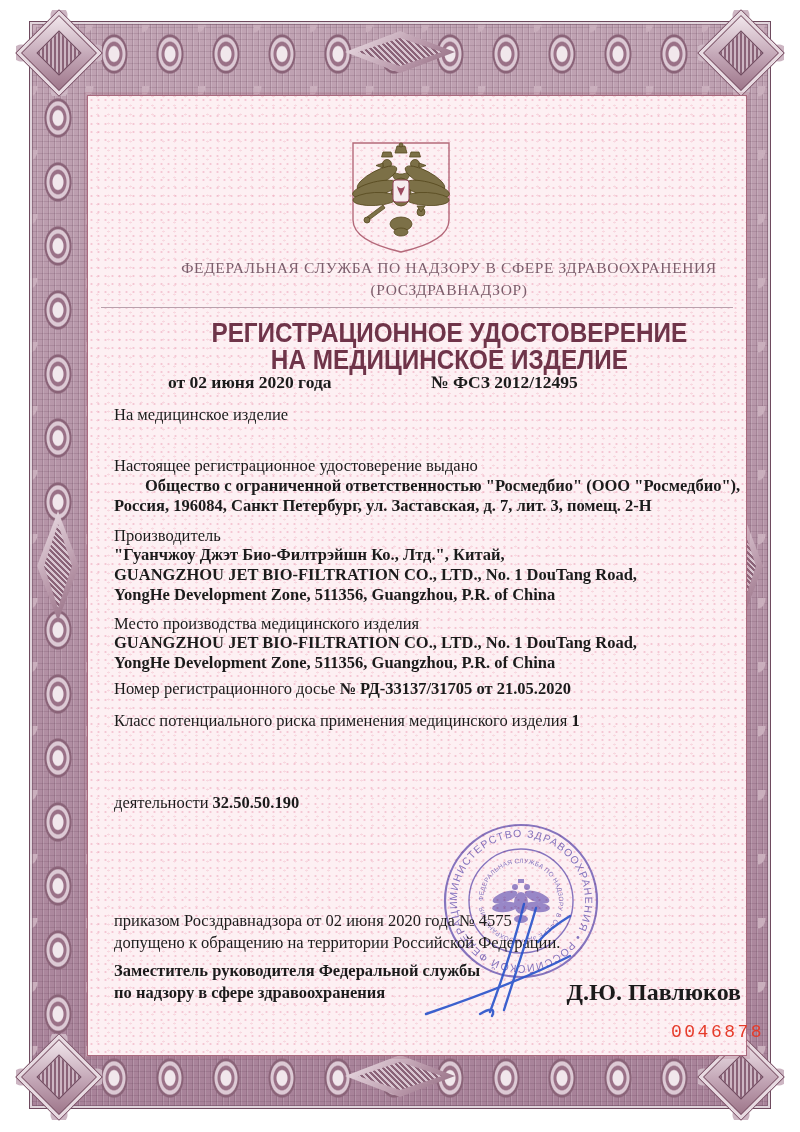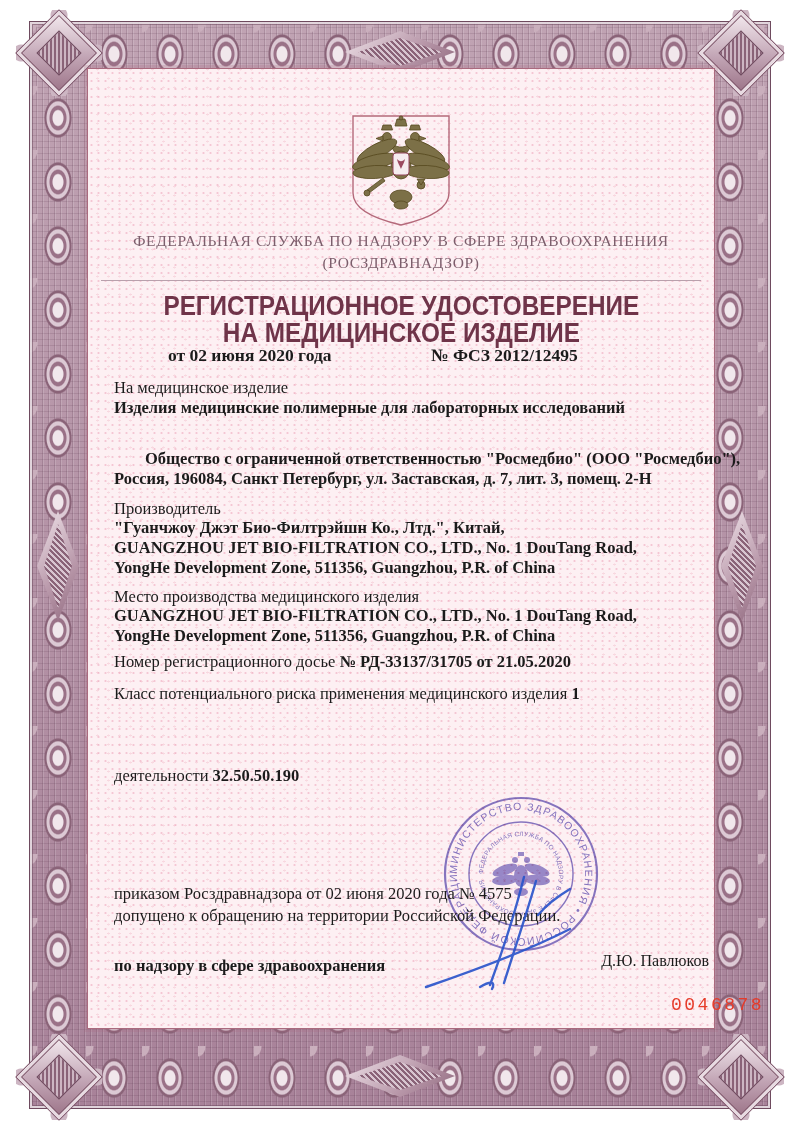--- a/index.html
+++ b/index.html
@@ -47,43 +47,43 @@
     clip-path:polygon(50% 0,100% 50%,50% 100%,0 50%);
     background:repeating-linear-gradient(45deg,#8a6378 0 2px,#d8c5d0 2px 4px);
     box-shadow:0 0 0 1px #6e4a5e;}
   .med-h{width:150px;height:58px;left:325px;}
   .med-top{top:23px;} .med-bot{top:1047px;}
   .med-v{width:58px;height:150px;top:491px;}
   .med-v::before{width:42px;height:110px;} .med-v::after{width:28px;height:84px;}
   .med-left{left:29px;} .med-right{right:29px;}
 
   
-  .panel{position:absolute;left:87px;top:68px;width:626px;height:959px;
+  .panel{position:absolute;left:87px;top:95px;width:626px;height:959px;
     background-color:#fdf0f3;
     background-image:
       radial-gradient(rgba(238,165,185,.55) .8px, rgba(0,0,0,0) 1.3px),
       radial-gradient(rgba(246,205,216,.7) 1px, rgba(0,0,0,0) 1.5px);
     background-size:7px 8px, 11px 9px;background-position:0 0,4px 5px;
-    border:1px solid #aa6a7e;box-shadow:0 0 0 3px rgba(170,106,126,.22);}
+    border:1px solid #aa6a7e;box-shadow:0 0 0 3px rgba(170,106,126,.22);padding-left:32px;}
 
   .authority{width:100%;text-align:center;font-size:15.5px;letter-spacing:.6px;color:#7c5e6c;}
   .divider{height:1px;background:#b9a0ac;left:13px;right:13px;}
   .title-line{width:100%;text-align:center;color:#6f3449;
     font-family:"Liberation Sans",sans-serif;font-weight:700;font-size:27px;white-space:nowrap;}
   .title-line>span{display:inline-block;transform:scaleX(.9);}
   .docdate{font-size:17.5px;font-weight:700;white-space:nowrap;}
 
   .lbl{font-size:16.5px;white-space:nowrap;}
   .val{font-size:16.5px;font-weight:700;white-space:nowrap;}
   .mix b{font-weight:700;}
   .left-col{left:26px;}
 
   .order-line{font-size:16.5px;white-space:nowrap;}
   .sig-title{font-size:16.5px;font-weight:700;white-space:nowrap;}
-  .sig-name{font-size:16px;font-weight:400;white-space:nowrap;}
+  .sig-name{font-size:24px;font-weight:700;white-space:nowrap;}
   .serial{font-family:"Liberation Mono",monospace;font-size:18px;letter-spacing:2.5px;
     color:#e63b2a;white-space:nowrap;}
 
   .stamp{opacity:.88;mix-blend-mode:multiply;}
   .signature{pointer-events:none;}
 </style>
 </head>
 <body>
 
 <div class="band"></div>
@@ -137,22 +137,22 @@
   <div class="abs divider" style="top:211px;"></div>
 
   <div class="abs title-line" style="top:222px;">
     <span>РЕГИСТРАЦИОННОЕ УДОСТОВЕРЕНИЕ</span></div>
   <div class="abs title-line" style="top:249px;">
     <span>НА МЕДИЦИНСКОЕ ИЗДЕЛИЕ</span></div>
   <div class="abs docdate" style="left:80px;top:276px;">от  02 июня 2020 года</div>
   <div class="abs docdate" style="left:343px;top:276px;">№  ФСЗ 2012/12495</div>
 
   <div class="abs lbl left-col" style="top:309px;">На медицинское изделие</div>
-  <div class="abs val left-col" style="top:329px;">Изделия медицинские полимерные для лабораторных исследований</div>
-
+
+  <div class="abs lbl left-col" style="top:360px;">Настоящее регистрационное удостоверение выдано</div>
   <div class="abs val left-col" style="top:380px;margin-left:31px;">Общество с ограниченной ответственностью "Росмедбио" (ООО "Росмедбио"),</div>
   <div class="abs val left-col" style="top:400px;">Россия, 196084, Санкт Петербург, ул. Заставская, д. 7, лит. 3, помещ. 2-Н</div>
 
   <div class="abs lbl left-col" style="top:430px;">Производитель</div>
   <div class="abs val left-col" style="top:449px;">"Гуанчжоу Джэт Био-Филтрэйшн Ко., Лтд.", Китай,</div>
   <div class="abs val left-col" style="top:469px;">GUANGZHOU JET BIO-FILTRATION CO., LTD., No. 1 DouTang Road,</div>
   <div class="abs val left-col" style="top:489px;">YongHe Development Zone, 511356, Guangzhou, P.R. of China</div>
 
   <div class="abs lbl left-col" style="top:518px;">Место производства медицинского изделия</div>
   <div class="abs val left-col" style="top:537px;">GUANGZHOU JET BIO-FILTRATION CO., LTD., No. 1 DouTang Road,</div>
@@ -192,20 +192,21 @@
       <ellipse cx="64" cy="86" rx="13" ry="5" transform="rotate(-6 64 86)"></ellipse>
       <ellipse cx="96" cy="86" rx="13" ry="5" transform="rotate(6 96 86)"></ellipse>
       <ellipse cx="80" cy="98" rx="7" ry="4"></ellipse>
       <rect x="77" y="58" width="6" height="4"></rect>
     </g>
   </svg>
 
   <div class="abs order-line left-col" style="top:815px;">приказом Росздравнадзора от 02 июня 2020 года № 4575</div>
   <div class="abs order-line left-col" style="top:837px;">допущено к обращению на территории Российской Федерации.</div>
 
+  <div class="abs sig-title left-col" style="top:865px;">Заместитель руководителя Федеральной службы</div>
   <div class="abs sig-title left-col" style="top:887px;">по надзору в сфере здравоохранения</div>
   <div class="abs sig-name" style="right:5px;top:883px;">Д.Ю. Павлюков</div>
 
   <svg class="abs signature" style="left:330px;top:800px;" width="160" height="125" viewBox="0 0 160 125">
     <g fill="none" stroke="#2b55cb" stroke-width="2.4" stroke-linecap="round" opacity=".92">
       <path d="M8 118 C55 102 105 84 152 60"></path>
       <path d="M72 116 C86 78 98 40 106 8"></path>
       <path d="M86 114 C98 76 110 40 118 12"></path>
       <path d="M62 118 C72 112 78 112 74 120"></path>
       <path d="M120 46 C130 34 142 26 152 20"></path>

